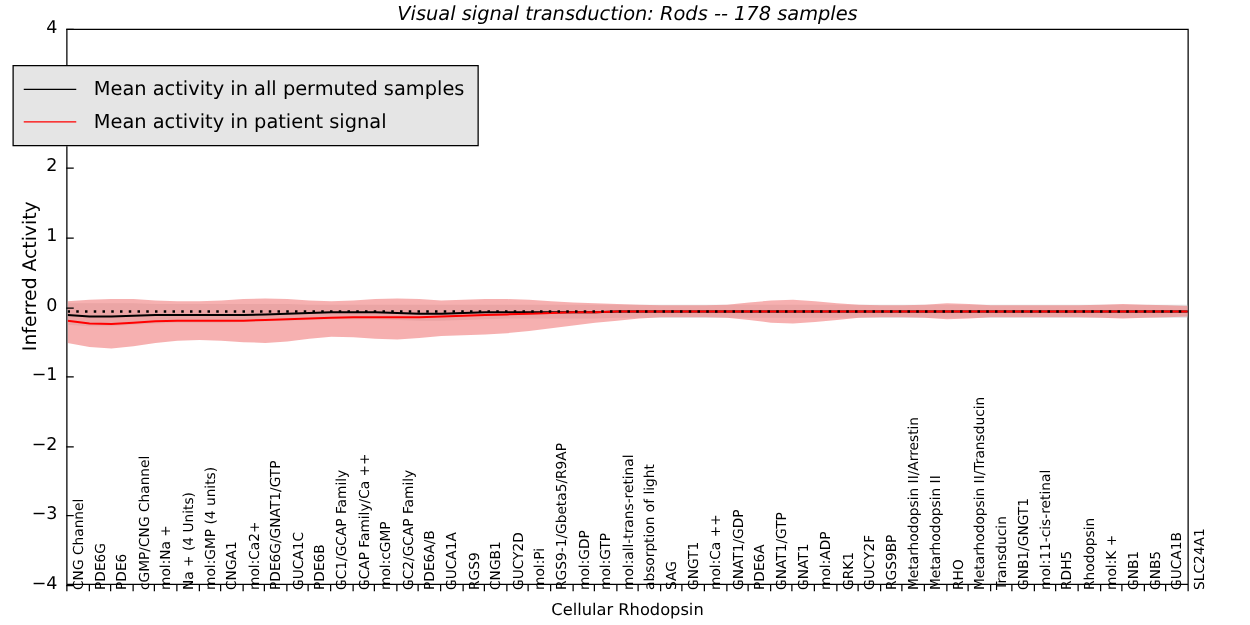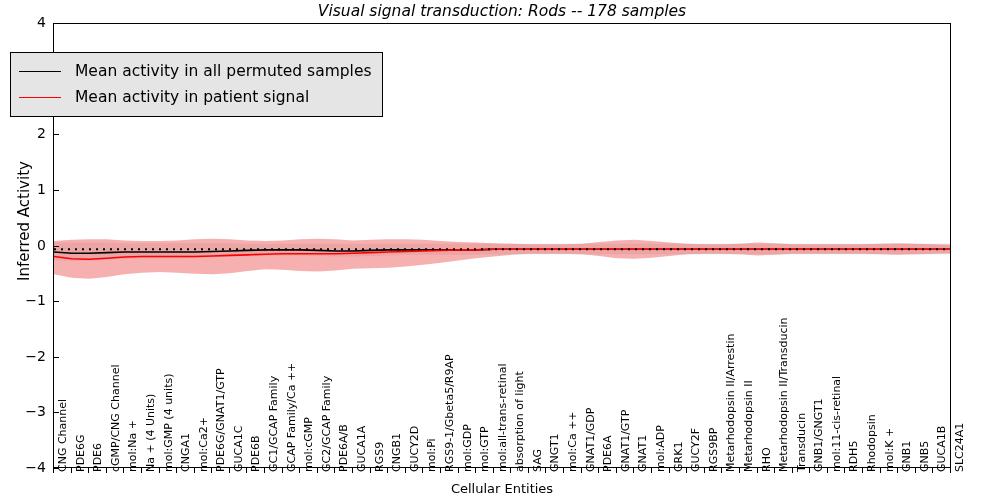--- a/index.html
+++ b/index.html
@@ -259,21 +259,21 @@
       <div class="xtick-label" style="left: 813.294px;">GNB1/GNGT1</div>
       <div class="xtick-label" style="left: 830.882px;">mol:11-cis-retinal</div>
       <div class="xtick-label" style="left: 848.471px;">RDH5</div>
       <div class="xtick-label" style="left: 866.059px;">Rhodopsin</div>
       <div class="xtick-label" style="left: 883.647px;">mol:K +</div>
       <div class="xtick-label" style="left: 901.235px;">GNB1</div>
       <div class="xtick-label" style="left: 918.824px;">GNB5</div>
       <div class="xtick-label" style="left: 936.412px;">GUCA1B</div>
       <div class="xtick-label" style="left: 954px;">SLC24A1</div>
     </div>
-  <div id="xlabel-text">Cellular Entities</div>
+  <div id="xlabel-text">Cellular Rhodopsin</div>
 
   <div id="legend">
     <div class="legend-row">
       <span class="legend-swatch black"></span>
       <span class="legend-label">Mean activity in all permuted samples</span>
     </div>
     <div class="legend-row">
       <span class="legend-swatch red"></span>
       <span class="legend-label">Mean activity in patient signal</span>
     </div>

